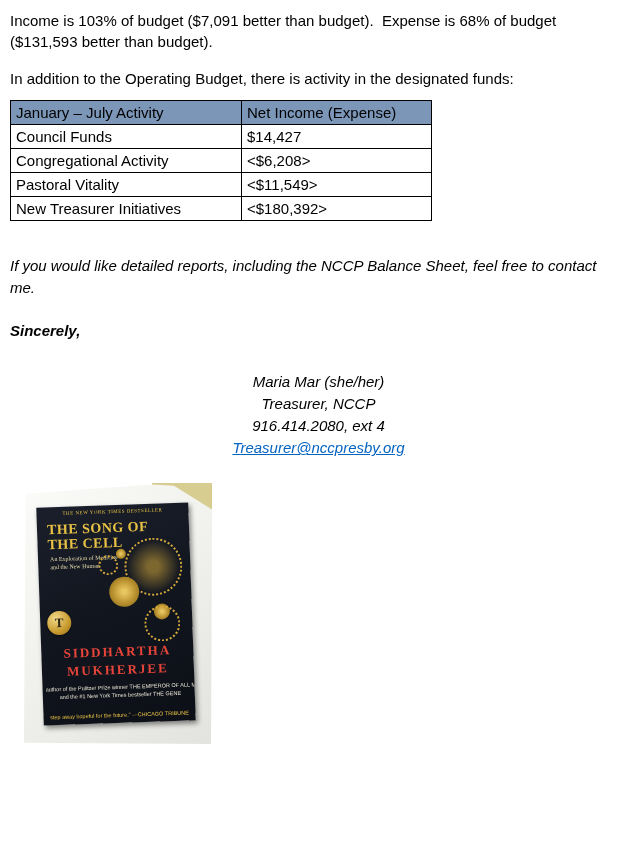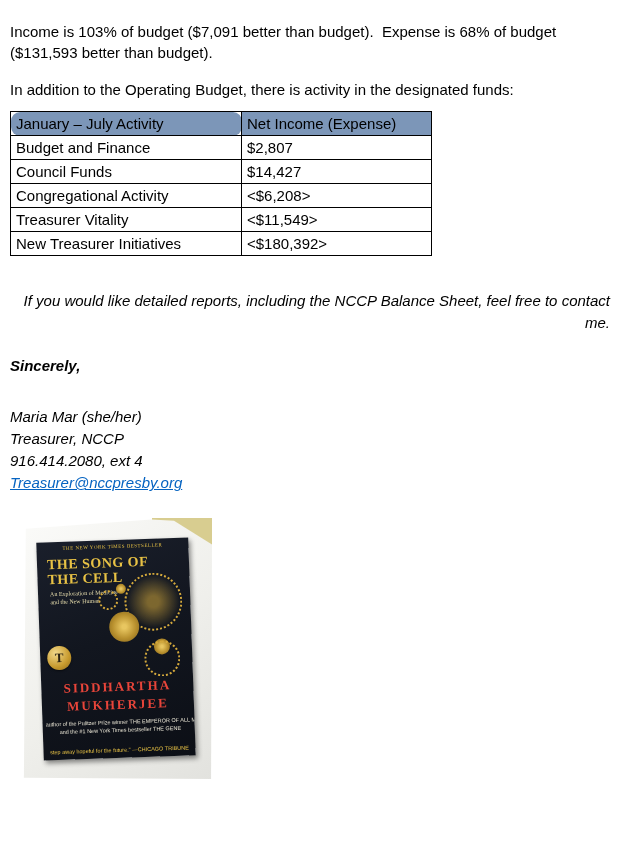--- a/index.html
+++ b/index.html
@@ -2,50 +2,50 @@
 <html style="--table_header_bg: #7C96B8; --link_blue: #0563C1; --cover_bg: #12161F; --title_gold: #E8C245; --author_red: #E8453A; --gold: #D4A93C;"><head>
 <meta charset="utf-8">
 <style>
   * { margin: 0; padding: 0; box-sizing: border-box; }
   html, body { width: 637px; height: 849px; background: #ffffff; overflow: hidden; }
   body {
     font-family: "Liberation Sans", sans-serif;
     color: #000;
     font-size: 15px;
   }
-  .page { padding: 21px 10px; width: 637px; height: 849px; }
+  .page { padding: 10px 10px; width: 637px; height: 849px; }
 
   .body-text { line-height: 1.4; white-space: pre-wrap; }
   .p1 { margin-bottom: 16px; max-width: 617px; }
   .p2 { margin-bottom: 11px; }
 
   
   table.funds-table {
     border-collapse: collapse;
     margin-bottom: 34px;
   }
   table.funds-table th, table.funds-table td {
     border: 1px solid #000;
     font-size: 15px;
     font-weight: normal;
     text-align: left;
     padding: 1px 5px;
     height: 24px;
     vertical-align: middle;
   }
   table.funds-table th { background: var(--table_header_bg, #7C96B8); }
-  .col-fund  { width: 231px; border-radius: 9px; }
+  .col-fund  { width: 231px; }
   .col-amt   { width: 190px; }
   td.amt { text-align: right; padding-right: 5px; }
 
   
   .italic-text { font-style: italic; line-height: 1.45; }
-  .p-reports { margin-bottom: 21px; max-width: 600px; text-align: right; }
+  .p-reports { margin-bottom: 21px; max-width: 600px; }
   .p-closing { margin-bottom: 30px; font-weight: bold; }
-  .sig-line { font-style: italic; line-height: 22px; }
+  .sig-line { font-style: italic; line-height: 22px; text-align: center; }
   .sig-block { margin-bottom: 24px; }
   a.email-link {
     color: var(--link_blue, #0563C1);
     text-decoration: underline;
     font-style: italic;
     cursor: pointer;
   }
   .pull-quote {
     margin-left: 55px;
     margin-right: 18px;
@@ -143,33 +143,29 @@
 
   <table class="funds-table">
     <thead>
       <tr>
         <th class="col-fund">January – July Activity</th>
         <th class="col-amt">Net Income (Expense)</th>
       </tr>
     </thead>
     <tbody>
       <tr>
-        <td>Budget and Finance</td>
-        <td class="amt">$2,807</td>
-      </tr>
-      <tr>
         <td>Council Funds</td>
         <td class="amt">$14,427</td>
       </tr>
       <tr>
         <td>Congregational Activity</td>
         <td class="amt">&lt;$6,208&gt;</td>
       </tr>
       <tr>
-        <td>Treasurer Vitality</td>
+        <td>Pastoral Vitality</td>
         <td class="amt">&lt;$11,549&gt;</td>
       </tr>
       <tr>
         <td>New Treasurer Initiatives</td>
         <td class="amt">&lt;$180,392&gt;</td>
       </tr>
     </tbody>
   </table>
 
   <p class="italic-text p-reports">If you would like detailed reports, including the NCCP Balance Sheet, feel free to contact me.</p>

